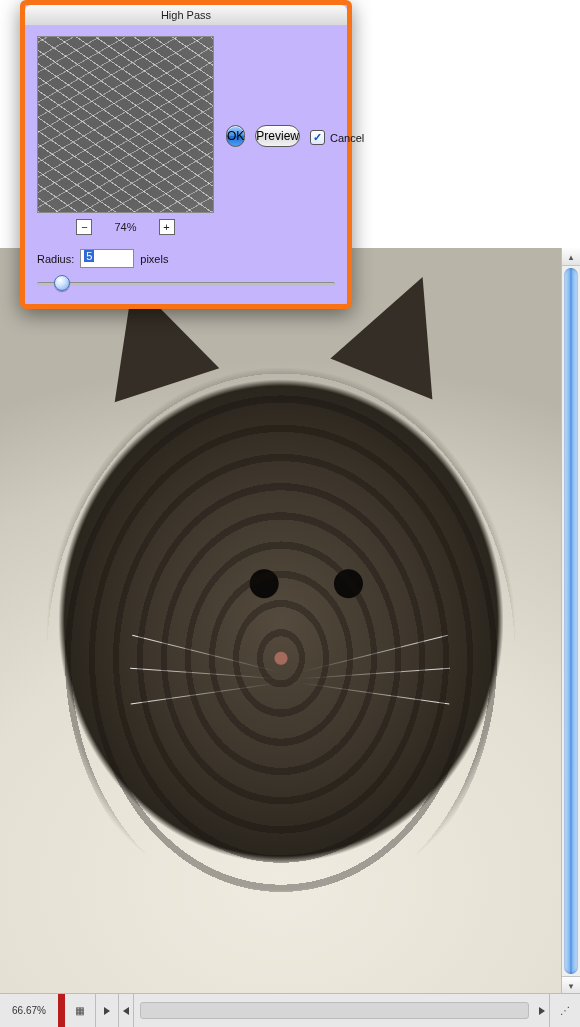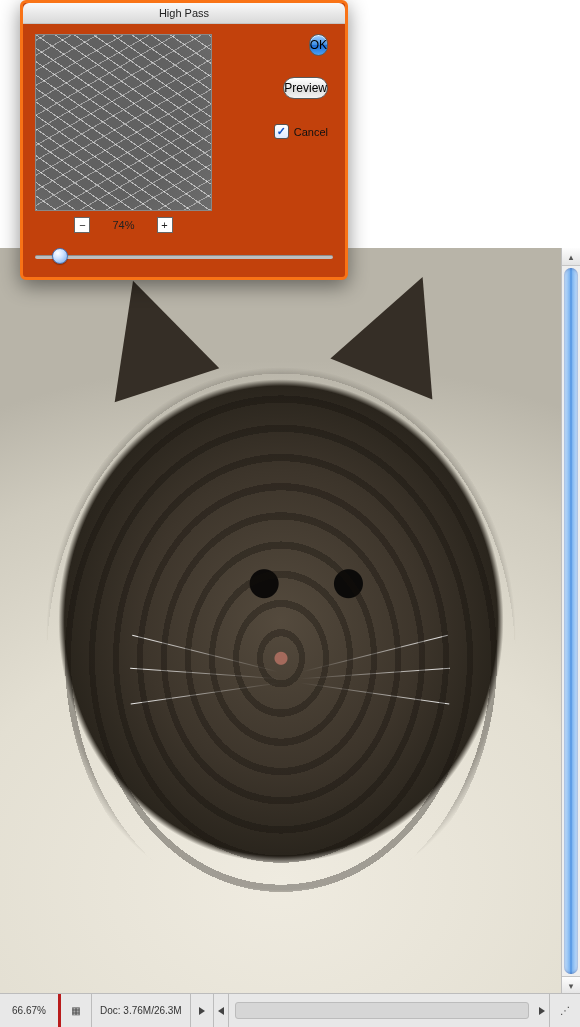--- a/index.html
+++ b/index.html
@@ -23,41 +23,41 @@
   .ear.l{left:95px;top:30px;transform:rotate(-18deg)}
   .ear.r{right:105px;top:25px;transform:rotate(22deg)}
   .whisker{position:absolute;width:150px;height:1px;background:linear-gradient(90deg,rgba(255,255,255,.9),rgba(255,255,255,0));}
   
   .vscroll{position:absolute;right:0;top:248px;width:18px;height:746px;background:#efefef;border-left:1px solid #bfbfbf;display:flex;flex-direction:column}
   .sbtn{height:17px;display:flex;align-items:center;justify-content:center;background:linear-gradient(#fdfdfd,#e4e4e4);border-bottom:1px solid #c5c5c5;font-size:9px;color:#555}
   .sbtn:last-of-type{border-top:1px solid #c5c5c5;border-bottom:none}
   .track{flex:1;background:linear-gradient(90deg,#d0e8ff,#7fb5f0 40%,#4a8fe0 50%,#7fb5f0 60%,#d0e8ff);border-radius:9px;margin:2px;box-shadow:inset 0 0 3px rgba(0,0,80,.4)}
   
   .status{position:absolute;left:0;bottom:0;width:580px;height:33px;background:#e8e8e8;border-top:1px solid #bcbcbc;display:flex;align-items:center;font-size:10px;color:#333}
-  .status .zoom{width:58px;text-align:center;border-right:3px solid #b91c1c;height:100%;line-height:33px}
+  .status .zoom{width:58px;text-align:center;border-right:7px solid #b91c1c;height:100%;line-height:33px}
   .status .cell{padding:0 8px;border-right:1px solid #bcbcbc;height:100%;display:flex;align-items:center;gap:4px}
   .hscroll{flex:1;height:15px;margin:0 6px;background:#d6d6d6;border:1px solid #bcbcbc;border-radius:3px}
   .tri{width:0;height:0;border-top:4px solid transparent;border-bottom:4px solid transparent}
   .tri.r{border-left:6px solid #444}
   .tri.l{border-right:6px solid #444}
   .mini{width:14px;height:14px;display:inline-flex;align-items:center;justify-content:center;font-size:10px;color:#444}
   
-  .dialog{position:absolute;left:20px;top:0;width:322px;background:#c2410c;border:3px solid #f97316;border-radius:6px;box-shadow:0 6px 20px rgba(0,0,0,.45);}
+  .dialog{position:absolute;left:20px;top:0;width:322px;background:#c4b5fd;border:5px solid #f97316;border-radius:6px;box-shadow:0 6px 20px rgba(0,0,0,.45);}
   .titlebar{height:20px;border-bottom:1px solid #c4c4c4;border-radius:6px 6px 0 0;background:linear-gradient(#f9f9f9,#d9d9d9);text-align:center;font-size:11px;line-height:20px;color:#222}
   .dbody{padding:10px 12px 14px;display:flex;gap:12px}
   .leftcol{display:flex;flex-direction:column;align-items:center}
   .preview{width:175px;height:175px;border:1px solid #888;background:
      radial-gradient(circle at 40% 45%, #616161 0 60%, #6d6d6d 100%);
      position:relative;overflow:hidden}
   .preview::after{content:"";position:absolute;inset:0;background:
      repeating-linear-gradient(35deg,rgba(255,255,255,.55) 0 1px,transparent 1px 11px),
      repeating-linear-gradient(-30deg,rgba(255,255,255,.4) 0 1px,transparent 1px 13px);}
   .zoombar{display:flex;align-items:center;gap:22px;margin-top:6px;color:#222}
   .zbtn{width:14px;height:14px;border:1px solid #666;background:#fff;display:flex;align-items:center;justify-content:center;font-size:11px;line-height:1}
-  .rightcol{display:flex;flex-direction:column;gap:21px;align-items:flex-end;width:104px}
+  .rightcol{display:flex;flex-direction:row;gap:10px;align-items:center;width:104px}
   .aquabtn{height:20px;border-radius:11px;border:1px solid #5a5a5a;display:flex;align-items:center;justify-content:center;font-size:12px;font-weight:500;box-shadow:inset 0 1px 0 rgba(255,255,255,.7)}
   .aquabtn.primary{background:linear-gradient(#a9d4ff,#3f8fe6 48%,#1f6fd6 52%,#4aa0f5);color:#000}
   .aquabtn.secondary{background:linear-gradient(#ffffff,#e9e9e9 48%,#dcdcdc 52%,#f3f3f3);color:#000}
   .chkrow{display:flex;align-items:center;gap:5px;margin-top:4px;font-size:11px;color:#111}
   .chk{width:13px;height:13px;border:1px solid #555;border-radius:3px;background:linear-gradient(#fff,#dfeaff);display:flex;align-items:center;justify-content:center;color:#1050c0;font-size:11px;font-weight:bold}
   .radiusrow{padding:0 12px 6px;display:flex;align-items:center;gap:6px;font-size:11px;color:#111}
   .numinput{width:46px;height:17px;border:1px solid #8a8a8a;background:#fff;padding:0 3px;font-size:11px}
   .numinput .sel{background:#2e6bd7;color:#fff;padding:0 2px}
   .slider{margin:0 12px 12px;position:relative;height:18px}
   .slider .track2{position:absolute;left:0;right:0;top:8px;height:3px;background:#bfbfbf;border-top:1px solid #8d8d8d;border-radius:2px}
@@ -83,21 +83,20 @@
     <div class="sbtn">▴</div>
     <div class="track"></div>
     <div class="sbtn">▾</div>
   </div>
 
   <div class="status">
     <div class="zoom">66.67%</div>
     <div class="cell">
         <span class="mini">▦</span>
       </div>
-    <div class="cell">Doc: 3.76M/26.3M</div>
     <div class="cell">
         <span class="tri r"></span>
       </div>
     <div class="cell" style="padding:0 4px">
         <span class="tri l"></span>
       </div>
     <div class="hscroll"></div>
     <div class="cell" style="padding:0 4px">
         <span class="tri r"></span>
       </div>
@@ -125,19 +124,24 @@
         <div class="aquabtn primary">OK</div>
         <div class="aquabtn secondary">Preview</div>
         <div class="chkrow">
           <div class="chk">
               <span>✓</span>
             </div>
           <span>Cancel</span>
         </div>
       </div>
     </div>
+    <div class="radiusrow">
+      <span>Radius:</span>
+      <div class="numinput"><span class="sel">5</span></div>
+      <span>pixels</span>
+    </div>
     <div class="slider">
       <div class="track2"></div>
       <div class="thumb" id="radius-thumb" style="left: calc(8% - 7px);"></div>
     </div>
   </div>
 
 </div>
 
 </body></html>

